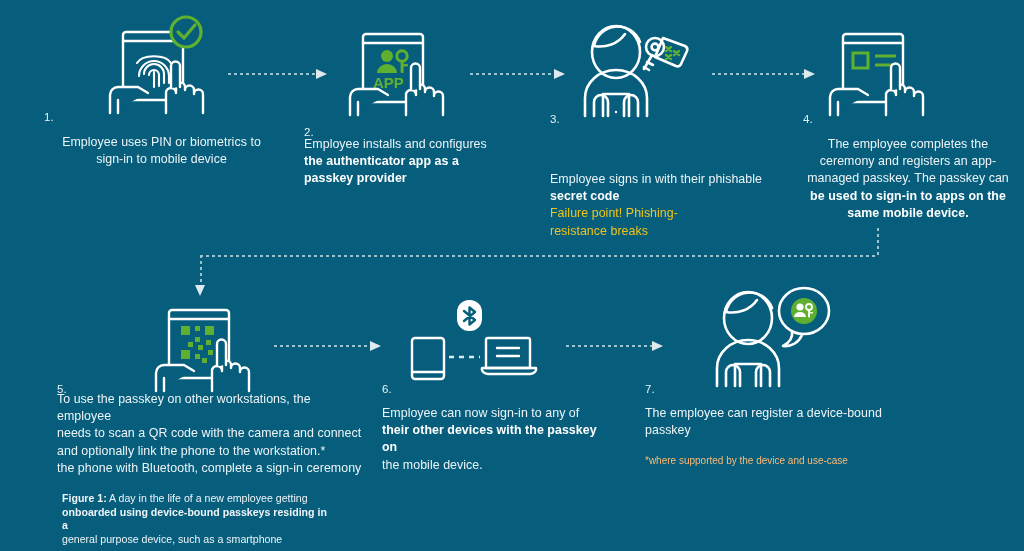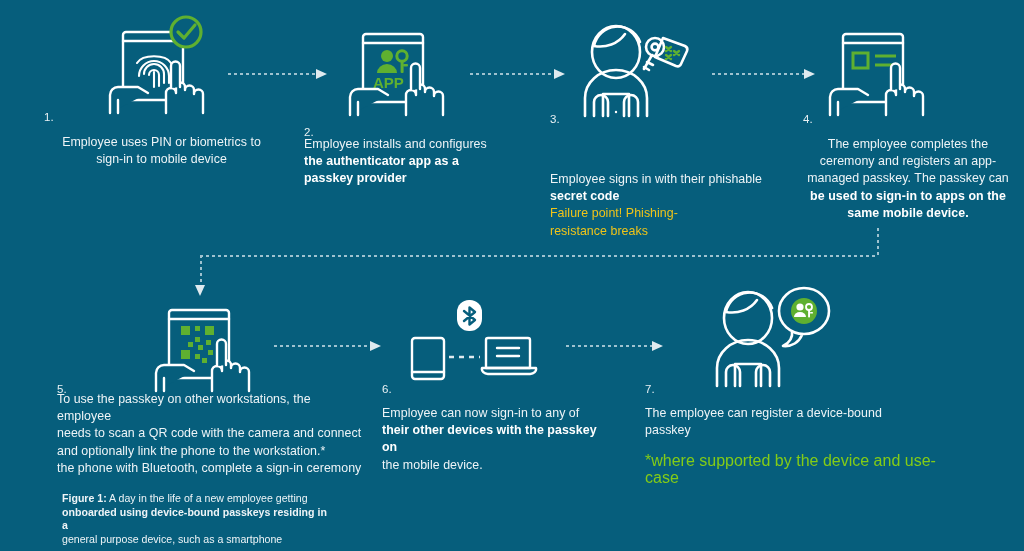--- a/index.html
+++ b/index.html
@@ -26,23 +26,23 @@
     font-size:12.4px;
     line-height:17.2px;
     color:#eef4f7;
     letter-spacing:.05px;
   }
   .step-text .b{font-weight:bold;color:#ffffff;}
   .step-text .warn{color:#f0c419;}
 
   .footnote{
     position:absolute;
-    font-size:16px;
+    font-size:10px;
     line-height:17.2px;
-    color:#84cc16;
+    color:#fdba74;
   }
 
   .caption{
     position:absolute;
     font-size:10.6px;
     line-height:13.6px;
     color:#eef4f7;
     width:266px;
   }
   .caption .b{font-weight:bold;}

